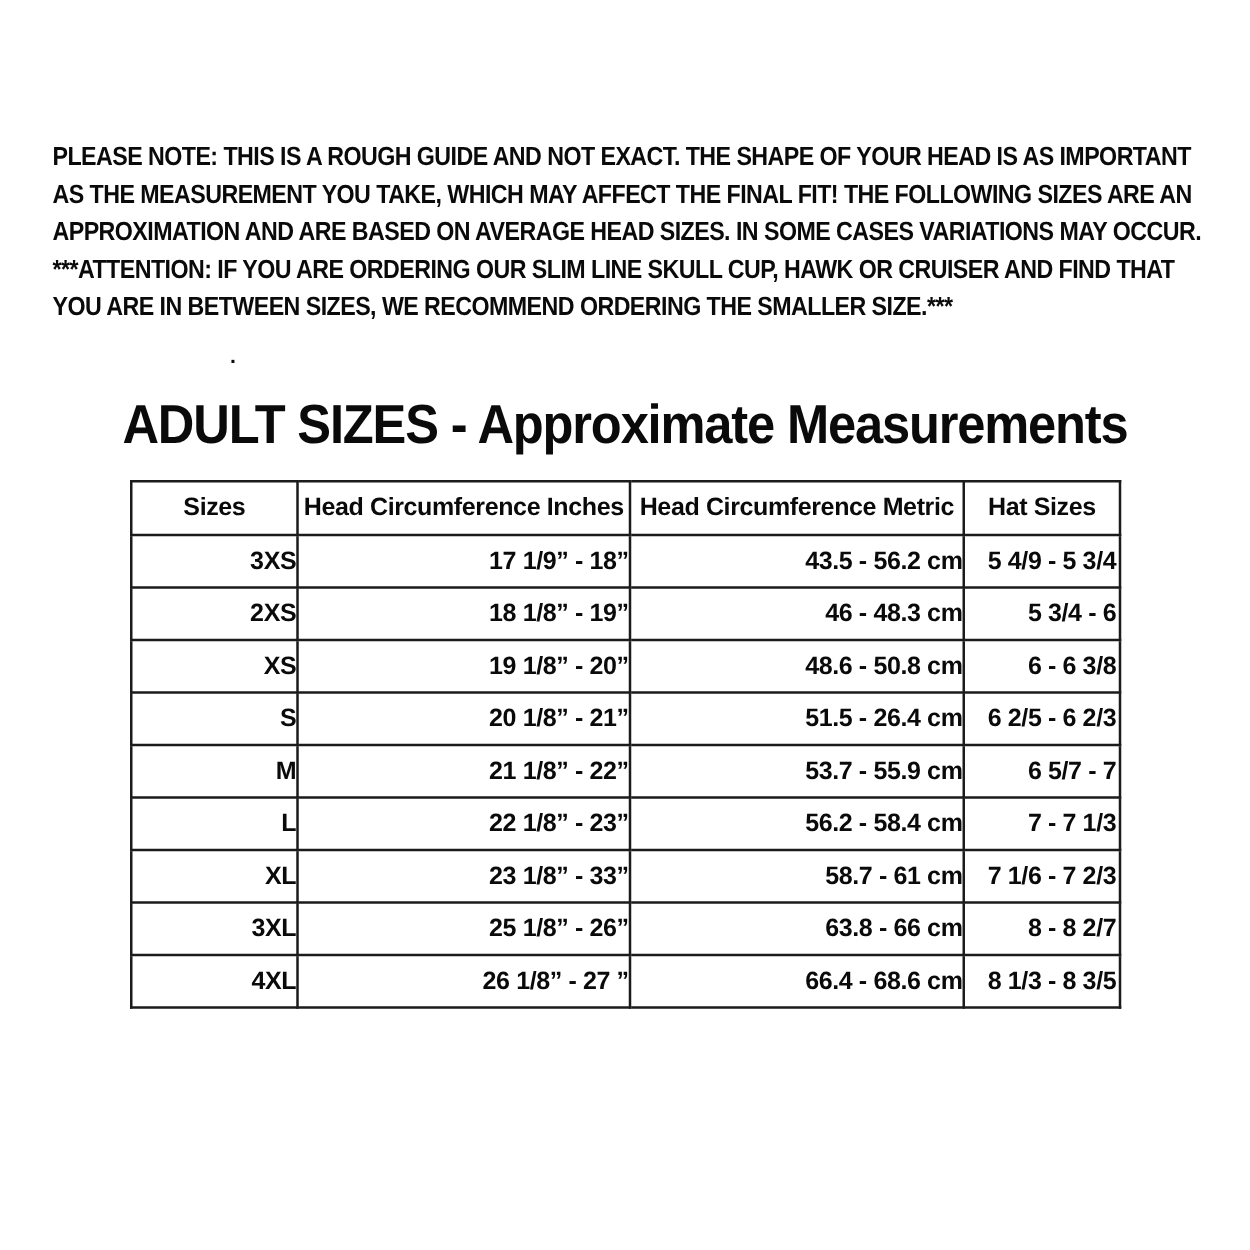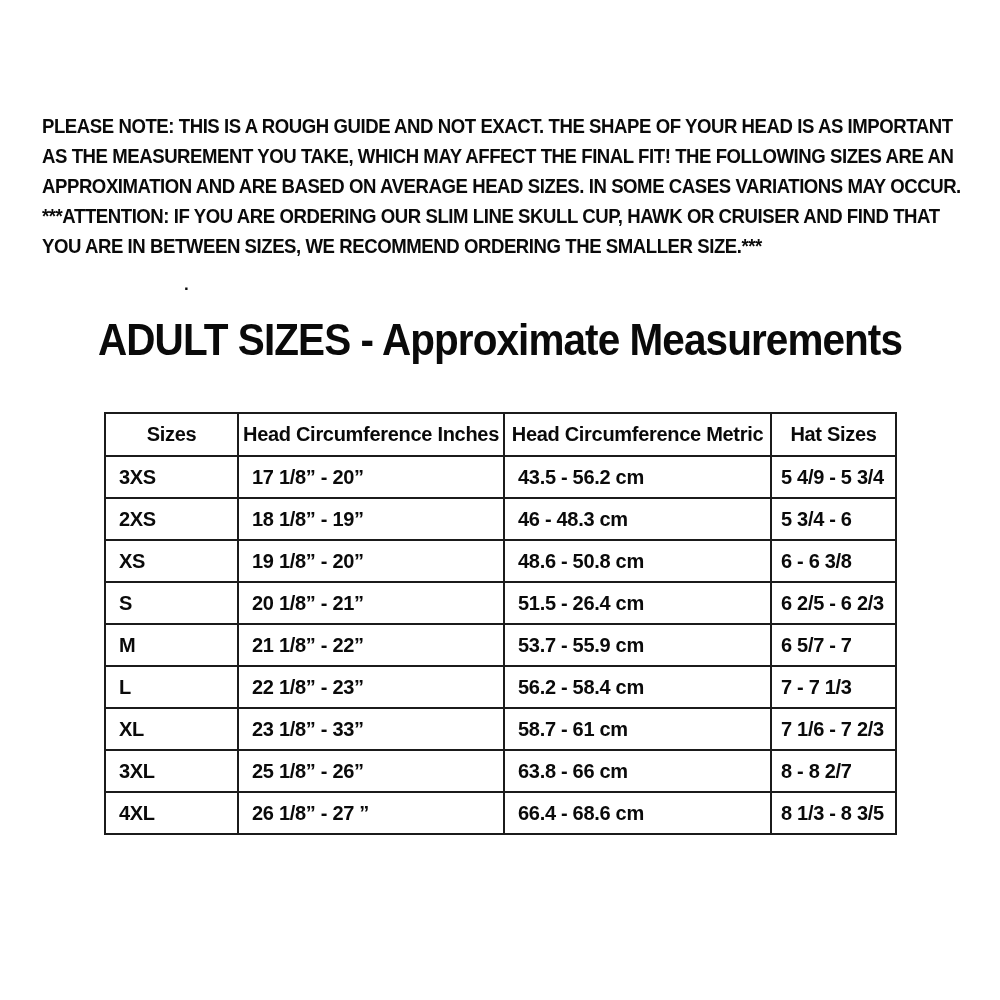--- a/index.html
+++ b/index.html
@@ -54,21 +54,21 @@
     line-height: 52px;
     letter-spacing: -1px;
     font-weight: 700;
     white-space: nowrap;
     transform: scaleX(0.92);
     transform-origin: 50% 0;
   }
   table.size-table {
     position: absolute;
     left: 104px;
-    top: 412px;
+    top: 384px;
     width: 791px;
     border-collapse: collapse;
     table-layout: fixed;
   }
   .size-table col.c0 { width: 133px; }
   .size-table col.c1 { width: 266px; }
   .size-table col.c2 { width: 267px; }
   .size-table col.c3 { width: 125px; }
   .size-table th,
   .size-table td {
@@ -81,21 +81,21 @@
     overflow: hidden;
     white-space: nowrap;
   }
   .size-table th {
     height: 41px;
     text-align: center;
     vertical-align: middle;
   }
   .size-table td {
     height: 40px;
-    text-align: left;
+    text-align: right;
     vertical-align: middle;
     margin-top: 19px;
   }
   .size-table td.col0 { padding-left: 13px; }
   .size-table td.col1 { padding-left: 13px; }
   .size-table td.col2 { padding-left: 13px; }
   .size-table td.col3 { padding-left: 9px; padding-right: 2px; }
 </style>
 </head>
 <body>
@@ -128,21 +128,21 @@
       <tr>
         <th>Sizes</th>
         <th>Head Circumference Inches</th>
         <th>Head Circumference Metric</th>
         <th>Hat Sizes</th>
       </tr>
     </thead>
     <tbody>
         <tr>
           <td class="col0">3XS</td>
-          <td class="col1">17 1/8” - 20”</td>
+          <td class="col1">17 1/9” - 18”</td>
           <td class="col2">43.5 - 56.2 cm</td>
           <td class="col3">5 4/9 - 5 3/4</td>
         </tr>
         <tr>
           <td class="col0">2XS</td>
           <td class="col1">18 1/8” - 19”</td>
           <td class="col2">46 - 48.3 cm</td>
           <td class="col3">5 3/4 - 6</td>
         </tr>
         <tr>

